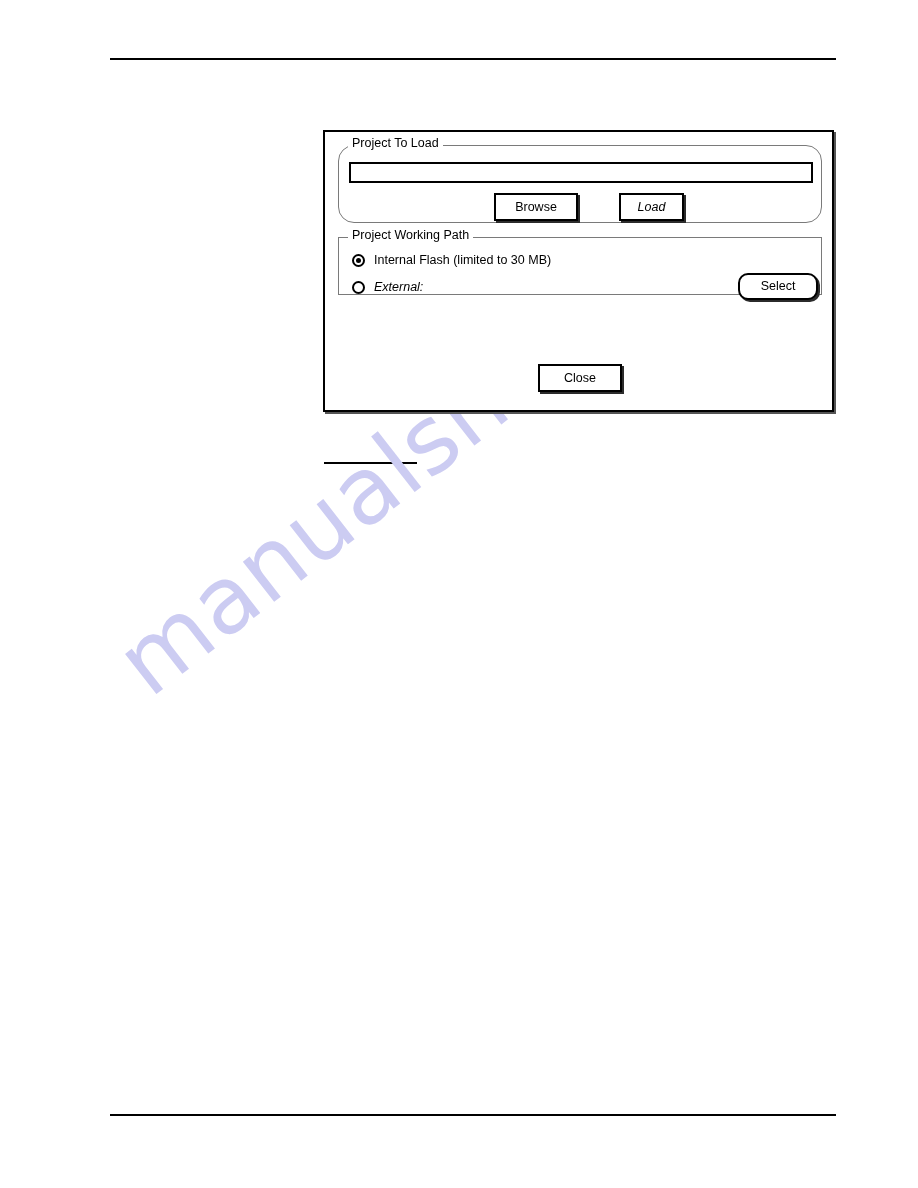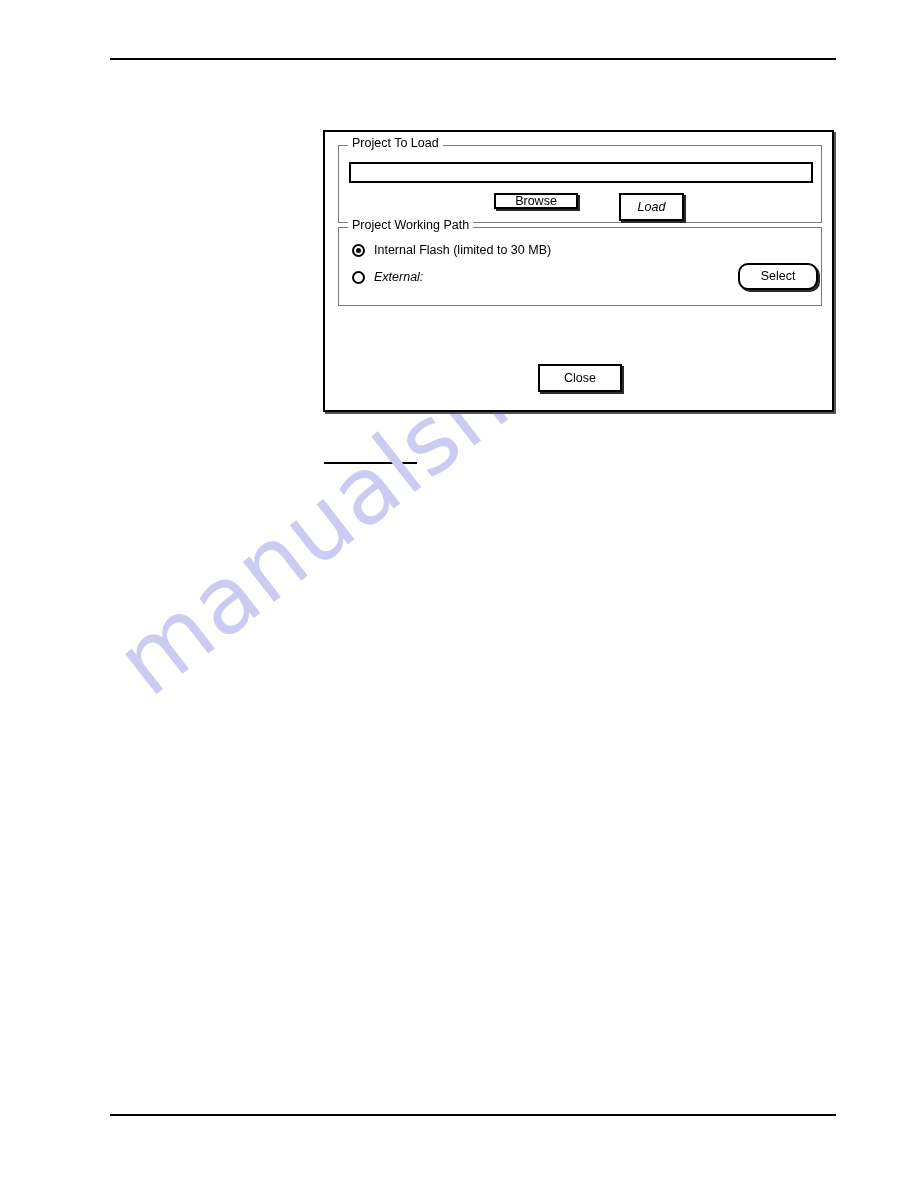--- a/index.html
+++ b/index.html
@@ -128,27 +128,28 @@
     border: 1px solid #7a7a7a;
     box-sizing: border-box;
     background: transparent;
   }
 
   .group-load {
     left: 13px;
     top: 13px;
     width: 484px;
     height: 78px;
+    border-radius: 16px;
   }
 
   .group-path {
     left: 13px;
-    top: 95px;
+    top: 105px;
     width: 484px;
-    height: 79px;
+    height: 58px;
   }
 
   .group-legend {
     position: absolute;
     top: -9px;
     left: 9px;
     background: #ffffff;
     padding: 0 4px;
     font-family: "Liberation Sans", sans-serif;
     font-size: 12.5px;
@@ -189,21 +190,21 @@
     justify-content: center;
     cursor: pointer;
     padding: 0;
     line-height: 1;
   }
 
   .btn-browse {
     left: 155px;
     top: 47px;
     width: 84px;
-    height: 16px;
+    height: 28px;
   }
 
   .btn-load {
     left: 280px;
     top: 47px;
     width: 65px;
     height: 28px;
     font-style: italic;
   }
 

